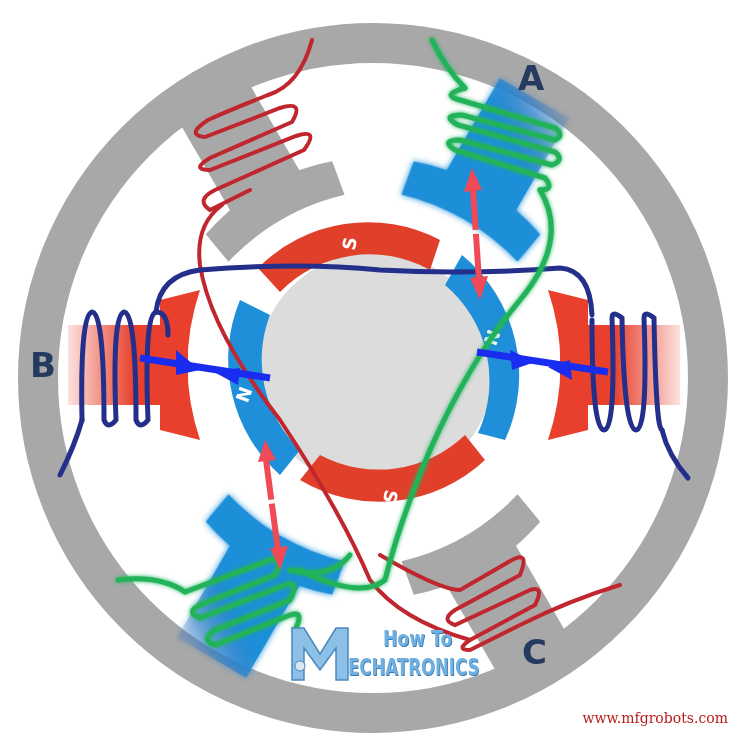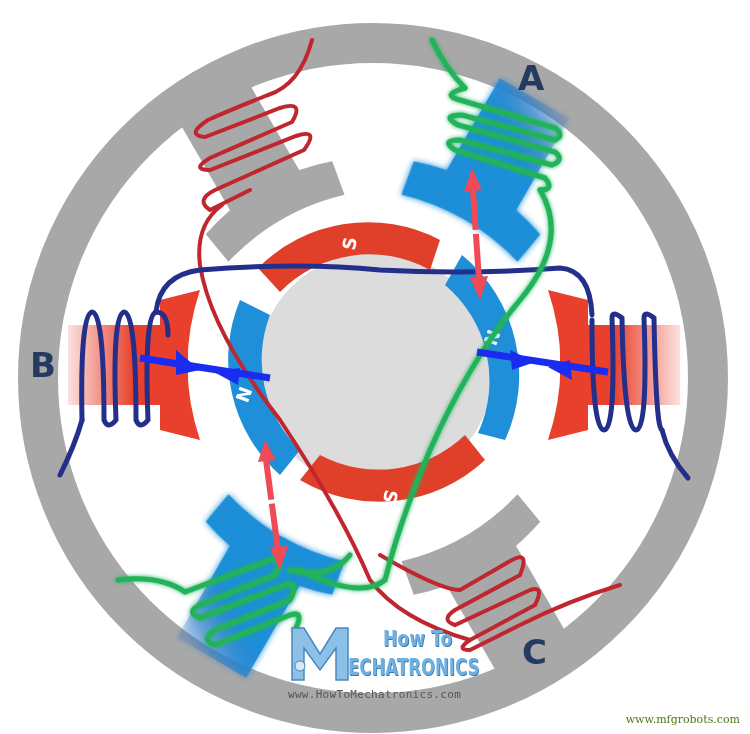--- a/index.html
+++ b/index.html
@@ -5,21 +5,21 @@
   html, body { margin:0; padding:0; background:#ffffff; }
   body { width:750px; height:734px; position:relative; overflow:hidden; font-family:"DejaVu Sans", sans-serif; }
   #stage { position:absolute; left:0; top:0; width:750px; height:734px; }
   .phase-label { position:absolute; font-family:"DejaVu Sans", sans-serif; font-weight:bold; font-size:34px; color:#243a5e; }
   .rotor-letter { font-family:"DejaVu Sans", sans-serif; font-weight:bold; font-size:18px; fill:#ffffff; }
   .logo { position:absolute; left:288px; top:620px; width:200px; height:82px; }
   .logo-m { position:absolute; left:2px; top:4px; width:60px; height:58px; }
   .logo-how { position:absolute; left:95px; top:6px; font-family:"DejaVu Sans", sans-serif; font-weight:bold; font-size:22px; color:#6fb0e0; letter-spacing:0px; transform:scaleX(0.78); transform-origin:left; text-shadow:1px 1px 0 #3a78b0; }
   .logo-mech { position:absolute; left:60px; top:34px; font-family:"DejaVu Sans", sans-serif; font-weight:bold; font-size:23px; color:#6fb0e0; transform:scaleX(0.72); transform-origin:left; text-shadow:1px 1px 0 #3a78b0; }
   .logo-url { position:absolute; left:0px; top:68px; font-family:"DejaVu Sans Mono", monospace; font-size:11px; color:#555; letter-spacing:0.3px; }
-  .watermark { position:absolute; right:10px; bottom:8px; font-family:"DejaVu Serif", serif; font-size:11px; color:#4d7c0f; }
+  .watermark { position:absolute; right:22px; bottom:8px; font-family:"DejaVu Serif", serif; font-size:14px; color:#b91c1c; }
 </style>
 </head>
 <body>
 
 <div id="stage">
 <svg width="750" height="734" viewBox="0 0 750 734" xmlns="http://www.w3.org/2000/svg">
   <defs>
     <filter id="glowBlue" x="-30%" y="-30%" width="160%" height="160%">
       <feGaussianBlur stdDeviation="3" result="b"></feGaussianBlur>
       <feMerge>
@@ -153,16 +153,15 @@
 <div class="phase-label" style="left:30px; top:345px;">B</div>
 <div class="phase-label" style="left:522px; top:632px;">C</div>
 
 <div class="logo">
   <svg class="logo-m" viewBox="0 0 60 58">
     <path d="M2 4 L14 4 L30 30 L46 4 L58 4 L58 56 L46 56 L46 24 L30 46 L14 24 L14 56 L2 56 Z" fill="#8cc0e6" stroke="#4a88c0" stroke-width="1.5"></path>
     <circle cx="10" cy="42" r="5" fill="#d8e8f4" stroke="#4a88c0"></circle>
   </svg>
   <div class="logo-how">How To</div>
   <div class="logo-mech">ECHATRONICS</div>
-  <div class="logo-url">www.HowToMechatronics.com</div>
 </div>
 
 <div class="watermark">www.mfgrobots.com</div>
 
 </body></html>

